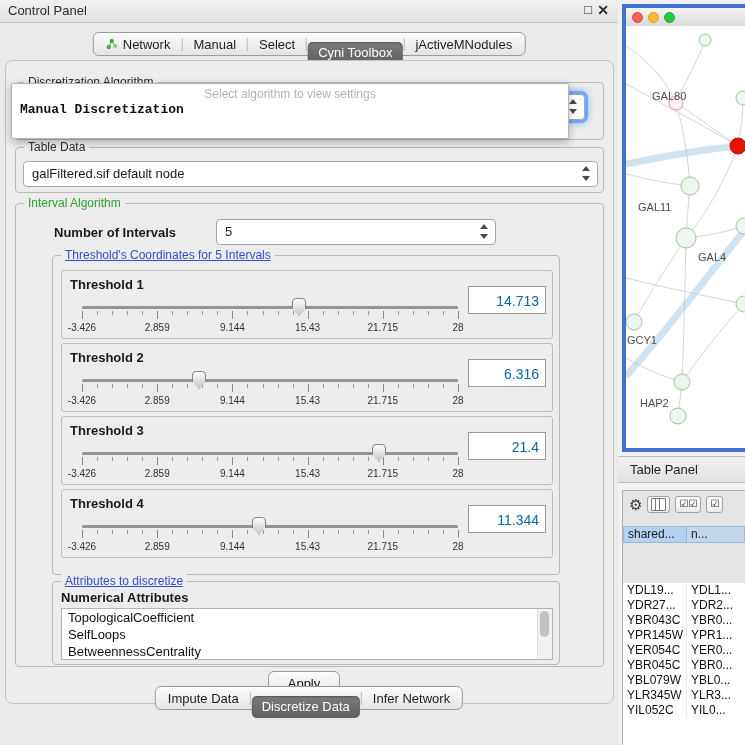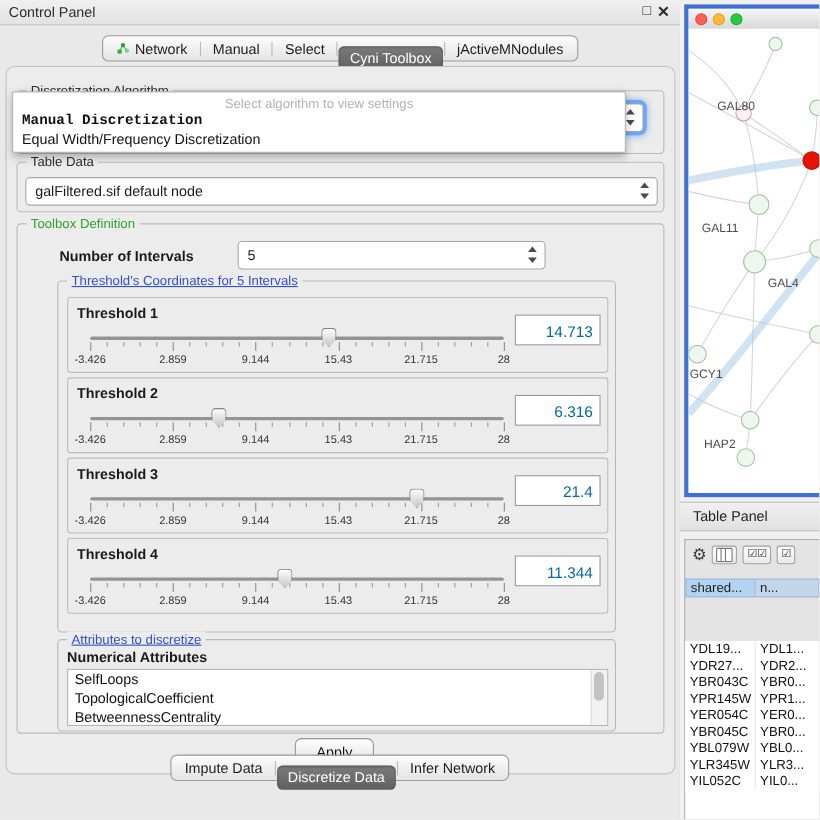--- a/index.html
+++ b/index.html
@@ -147,33 +147,32 @@
 
     <div class="group" style="left:9px;top:21px;width:587px;height:56px;">
       <span class="group-title">Discretization Algorithm</span>
     </div>
     <div class="combo focused" style="left:17px;top:33px;width:560px;">
       <span class="stepper"></span>
     </div>
     <div class="popup">
       <span class="ph">Select algorithm to view settings</span>
       <span class="opt bold">Manual Discretization</span>
-      <span class="opt">Equal Width/Frequency Discretization</span>
     </div>
 
     <div class="group" style="left:9px;top:86px;width:587px;height:44px;">
       <span class="group-title">Table Data</span>
     </div>
     <div class="combo" style="left:17px;top:100px;width:573px;">
       <span class="cval">galFiltered.sif default node</span>
       <span class="stepper"></span>
     </div>
 
     <div class="group" style="left:9px;top:142px;width:587px;height:462px;">
-      <span class="group-title green">Toolbox Definition</span>
+      <span class="group-title green">Interval Algorithm</span>
     </div>
     <span style="position:absolute;left:48px;top:164px;font-size:13px;font-weight:bold;color:#1a1a1a;">Number of Intervals</span>
     <div class="combo" style="left:210px;top:158px;width:278px;">
       <span class="cval">5</span>
       <span class="stepper"></span>
     </div>
 
     <div class="group" style="left:46px;top:194px;width:506px;height:318px;">
       <span class="group-title blue">Threshold's Coordinates for 5 Intervals</span>
       <div>
@@ -354,22 +353,22 @@
             <div class="thr-value">11.344</div>
           </div>
         </div>
     </div>
 
     <div class="group" style="left:46px;top:520px;width:506px;height:82px;">
       <span class="group-title blue">Attributes to discretize</span>
       <span class="attr-heading">Numerical Attributes</span>
       <div class="attr-list">
 
-      <div class="attr-item">SelfLoops</div>
-          <div class="attr-item">TopologicalCoefficient</div>
+      <div class="attr-item">TopologicalCoefficient</div>
+          <div class="attr-item">SelfLoops</div>
           <div class="attr-item">BetweennessCentrality</div>
           <div class="attr-scroll">
             <div class="sthumb"></div>
           </div>
         </div>
     </div>
 
     <button class="apply">Apply</button>
   </div>
 

